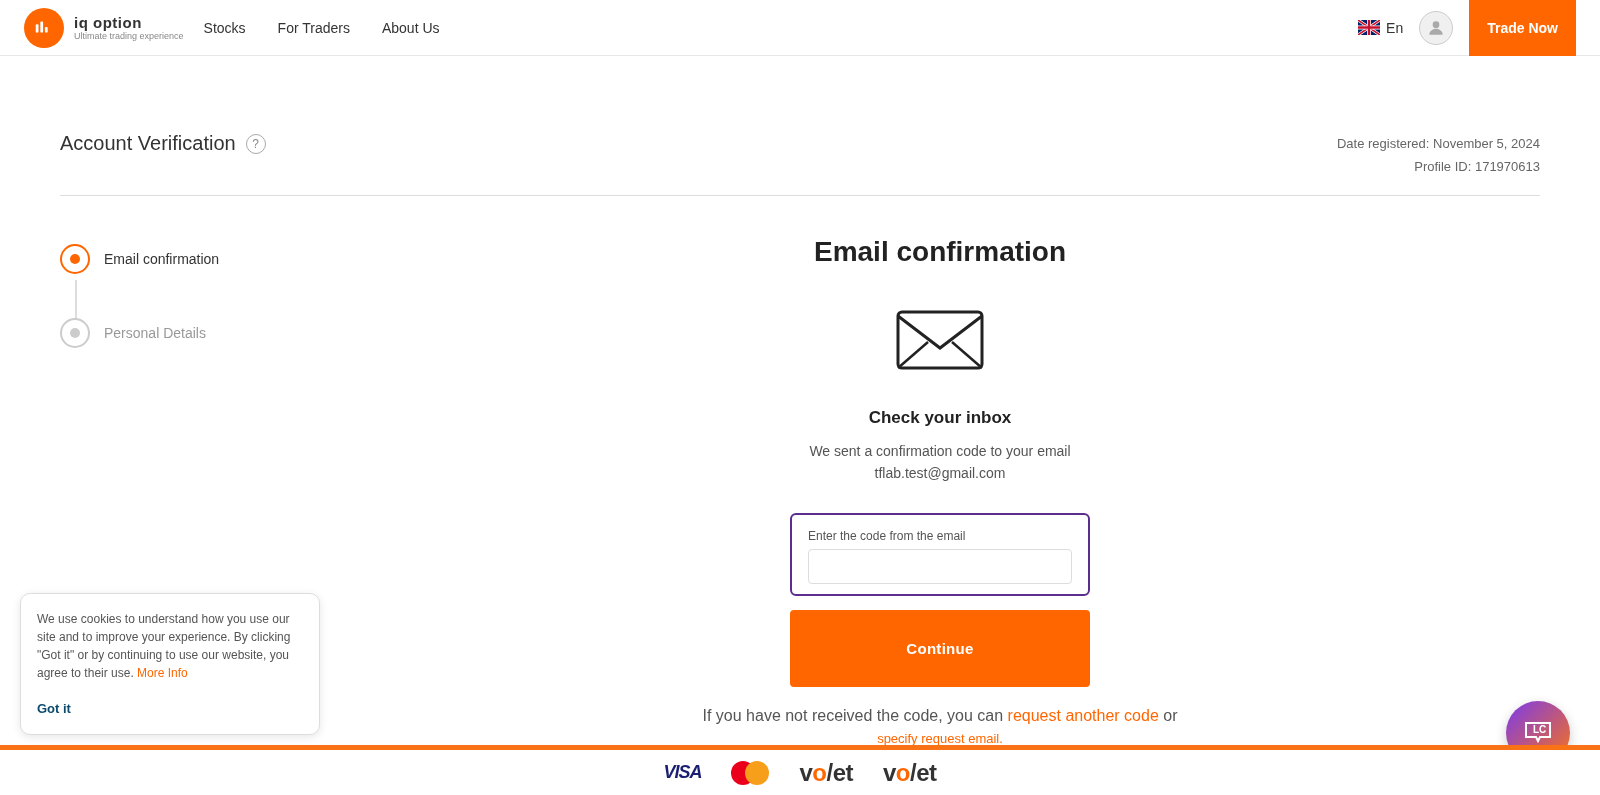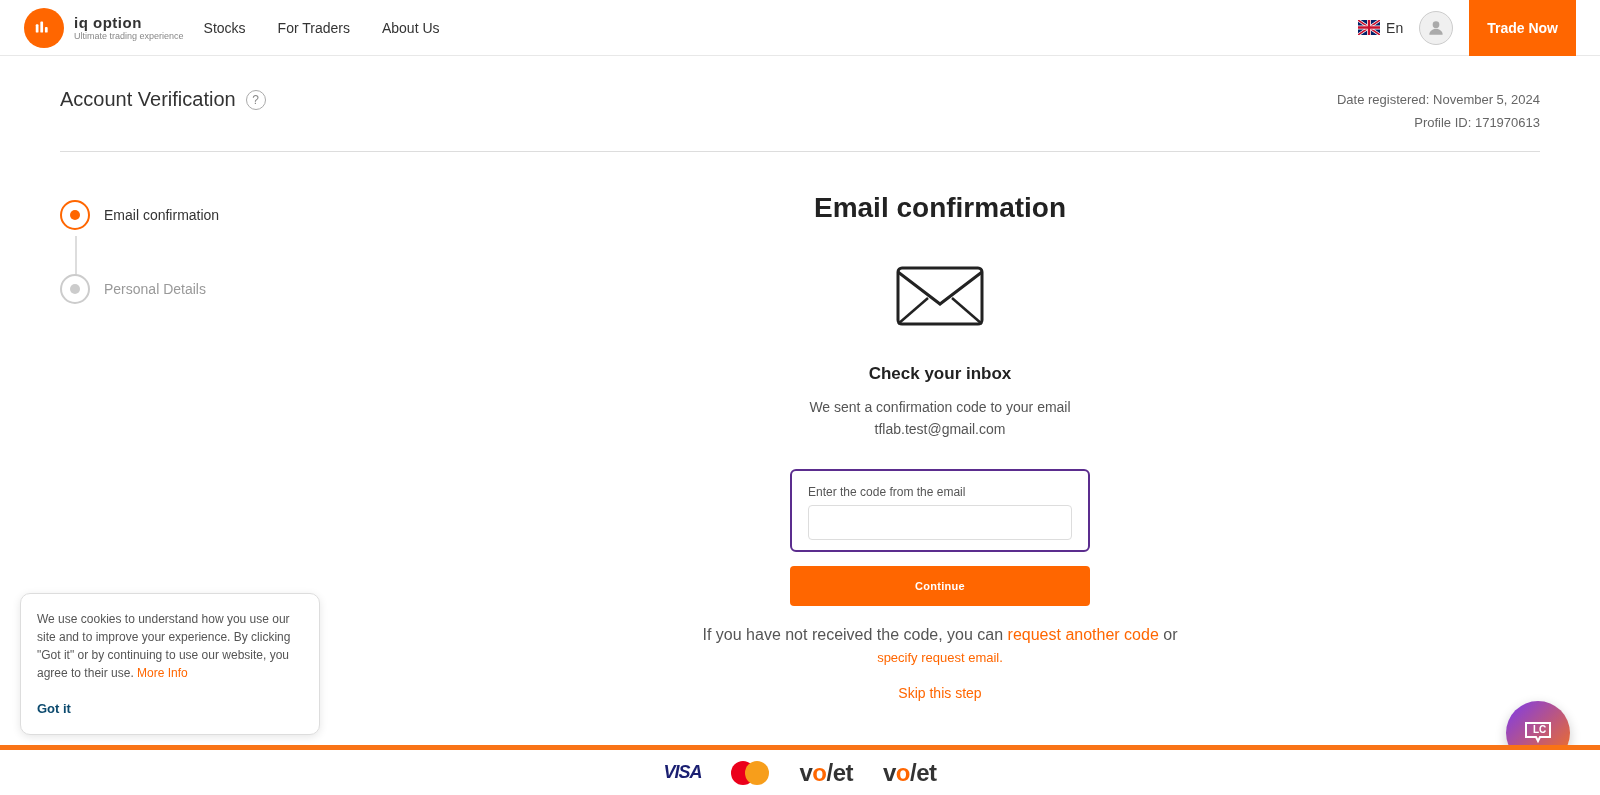--- a/index.html
+++ b/index.html
@@ -45,20 +45,21 @@
     .main-content { margin-top: 56px; padding: 32px 60px 40px; }
 
     
     .page-header {
       display: flex;
       justify-content: space-between;
       align-items: flex-start;
       padding-bottom: 16px;
       border-bottom: 1px solid #ddd;
       margin-bottom: 40px;
+      margin-top: 44px;
     }
     .page-title-area { display: flex; align-items: center; gap: 10px; }
     .page-title { font-size: 20px; font-weight: 400; color: #333; }
     .help-icon { width: 20px; height: 20px; border-radius: 50%; border: 1px solid #aaa; display: flex; align-items: center; justify-content: center; font-size: 12px; color: #888; cursor: pointer; }
     .profile-info { text-align: right; font-size: 13px; color: #666; line-height: 1.8; }
 
     
     .body-layout { display: flex; gap: 80px; }
 
     
@@ -130,22 +131,22 @@
       font-size: 15px;
       outline: none;
       background: #fff;
     }
     .continue-btn {
       width: 300px;
       background: #f60;
       color: #fff;
       border: none;
       border-radius: 4px;
-      padding: 14px;
-      font-size: 11px;
+      padding: 30px;
+      font-size: 15px;
       font-weight: 600;
       cursor: pointer;
       margin-bottom: 20px;
       letter-spacing: 0.3px;
     }
     .resend-text { font-size: 16px; color: #555; text-align: center; margin-bottom: 6px; }
     .resend-link { color: #f60; text-decoration: none; cursor: pointer; }
     .specify-link { color: #f60; text-decoration: none; cursor: pointer; display: block; text-align: center; margin-bottom: 20px; font-size: 13px; }
     .skip-link { color: #f60; text-decoration: none; font-size: 14px; cursor: pointer; text-align: center; display: block; }
 

